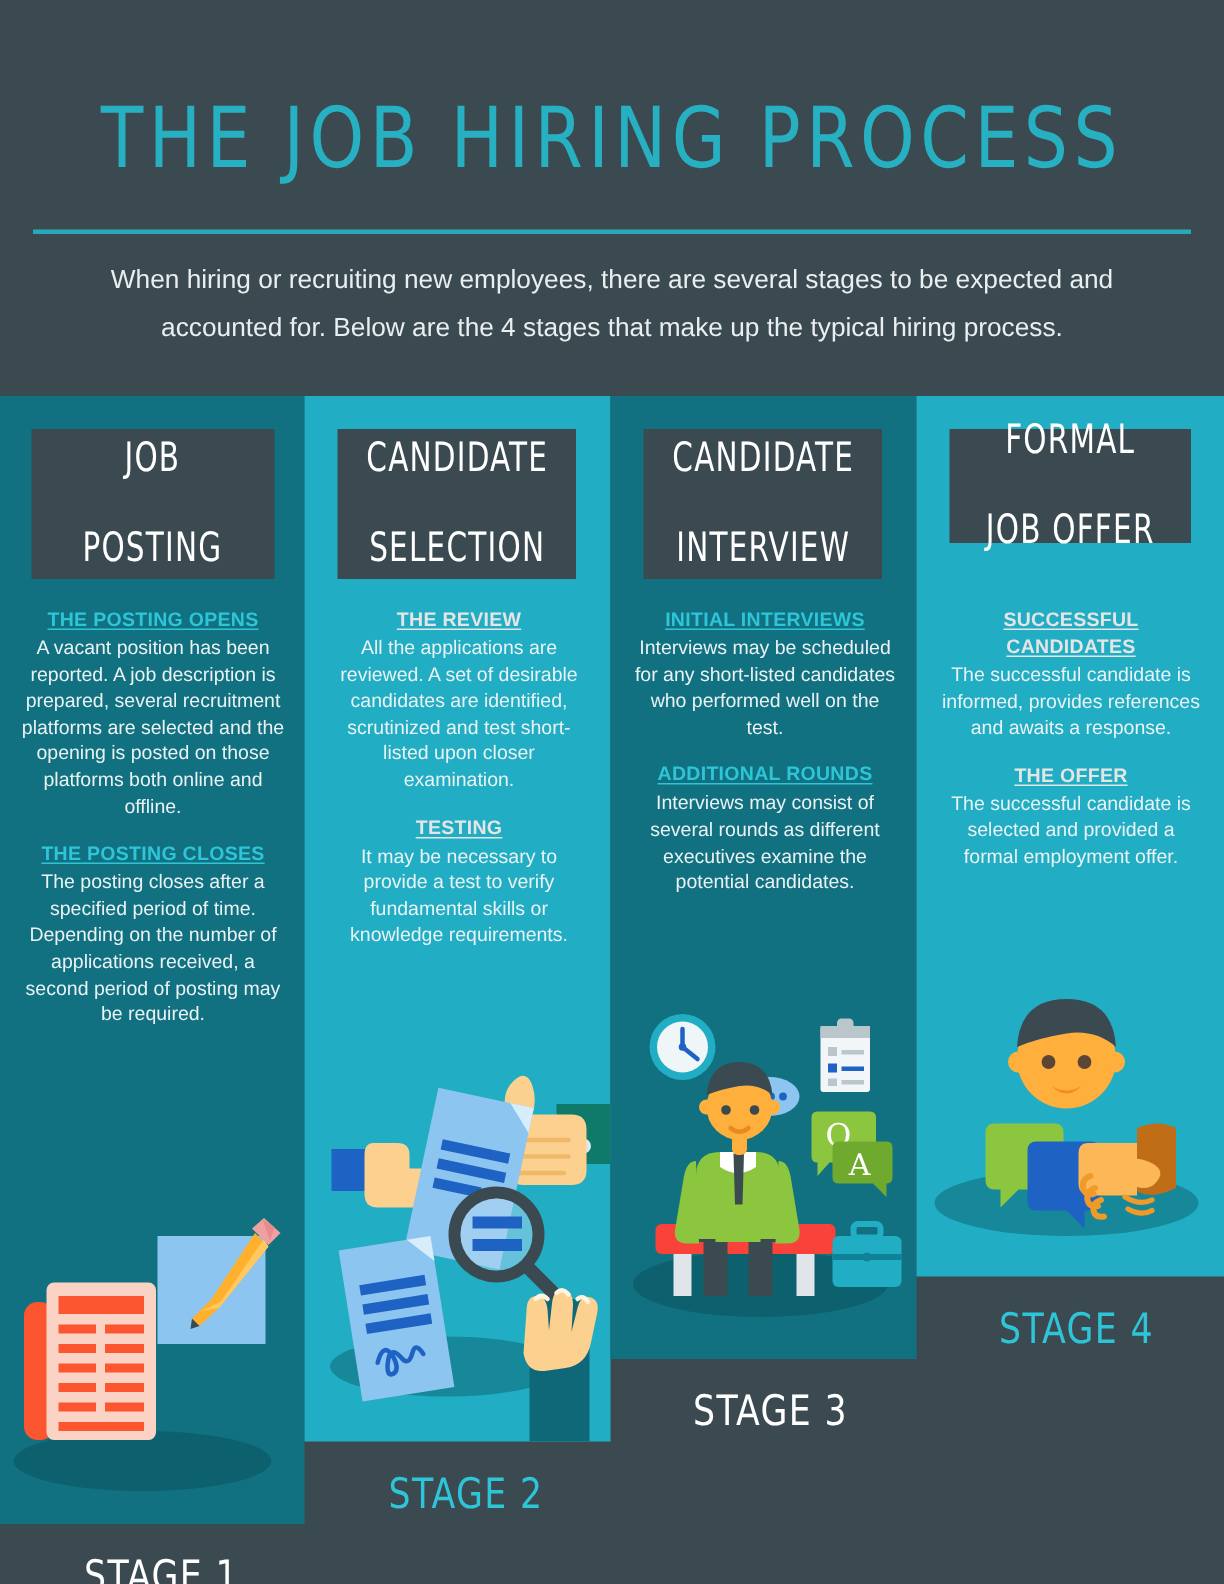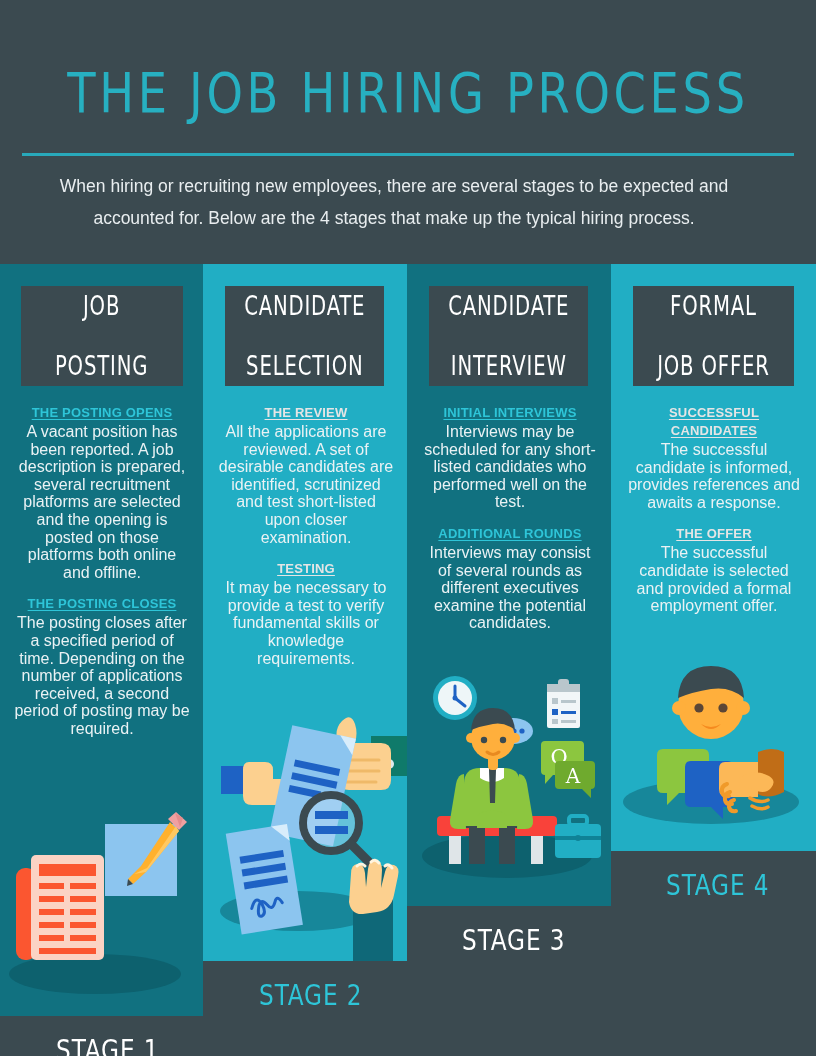--- a/index.html
+++ b/index.html
@@ -17,21 +17,21 @@
   .title{
     position:absolute;left:0;top:24px;width:816px;text-align:center;
     color:#27b0c1;
     font-family:"DejaVu Sans Condensed","Liberation Sans Narrow","Liberation Sans",sans-serif;
     font-size:56px;letter-spacing:4px;font-weight:400;
     transform:scaleX(0.92);transform-origin:center top;
     white-space:nowrap;
   }
   .rule{position:absolute;left:22px;top:117px;width:772px;height:3px;background:#28a9bb;}
   .subtitle{
-    position:absolute;left:44px;top:134px;width:700px;text-align:center;
+    position:absolute;left:58px;top:134px;width:700px;text-align:center;
     color:#e9eef0;font-size:17.5px;line-height:32px;font-weight:400;
   }
 
   
   .colbg{position:absolute;}
   .colbg.c1{left:0;   top:228px;width:203px;height:752px;background:#117180;}
   .colbg.c2{left:203px;top:228px;width:204px;height:697px;background:#21aec4;}
   .colbg.c3{left:407px;top:228px;width:204px;height:642px;background:#117180;}
   .colbg.c4{left:611px;top:228px;width:205px;height:587px;background:#21aec4;}
 
@@ -42,37 +42,37 @@
   }
   .hbox span{
     color:#ffffff;
     font-family:"DejaVu Sans Condensed","Liberation Sans Narrow","Liberation Sans",sans-serif;
     font-size:27px;line-height:30px;letter-spacing:1px;
     transform:scaleX(0.9);display:block;
   }
   .hbox.h1{left:21px; top:250px;width:162px;height:100px;}
   .hbox.h2{left:225px;top:250px;width:159px;height:100px;}
   .hbox.h3{left:429px;top:250px;width:159px;height:100px;}
-  .hbox.h4{left:633px;top:250px;width:161px;height:100px;}
+  .hbox.h4{left:633px;top:250px;width:161px;height:76px;}
 
   
   .coltext{position:absolute;width:176px;text-align:center;}
   .coltext.t1{left:14px; top:368px;}
   .coltext.t2{left:218px;top:368px;}
   .coltext.t3{left:422px;top:368px;}
   .coltext.t4{left:626px;top:368px;}
 
   .sect{margin-bottom:14px;}
   .sect .shead{
     font-size:13px;font-weight:700;letter-spacing:0.2px;
     text-decoration:underline;text-underline-offset:2px;
     line-height:18px;margin-bottom:1px;
   }
   .sect .sbody{
-    color:#eaf2f4;font-size:16px;line-height:17.6px;font-weight:400;text-align:center;
+    color:#eaf2f4;font-size:13px;line-height:17.6px;font-weight:400;text-align:center;
   }
   .light .shead{color:#2ec5d8;}
   .dark  .shead{color:#e5e5e5;}
 
   
   .stage{
     position:absolute;
     font-family:"DejaVu Sans Condensed","Liberation Sans Narrow","Liberation Sans",sans-serif;
     font-size:28px;letter-spacing:1px;transform:scaleX(0.92);transform-origin:left center;
     white-space:nowrap;

